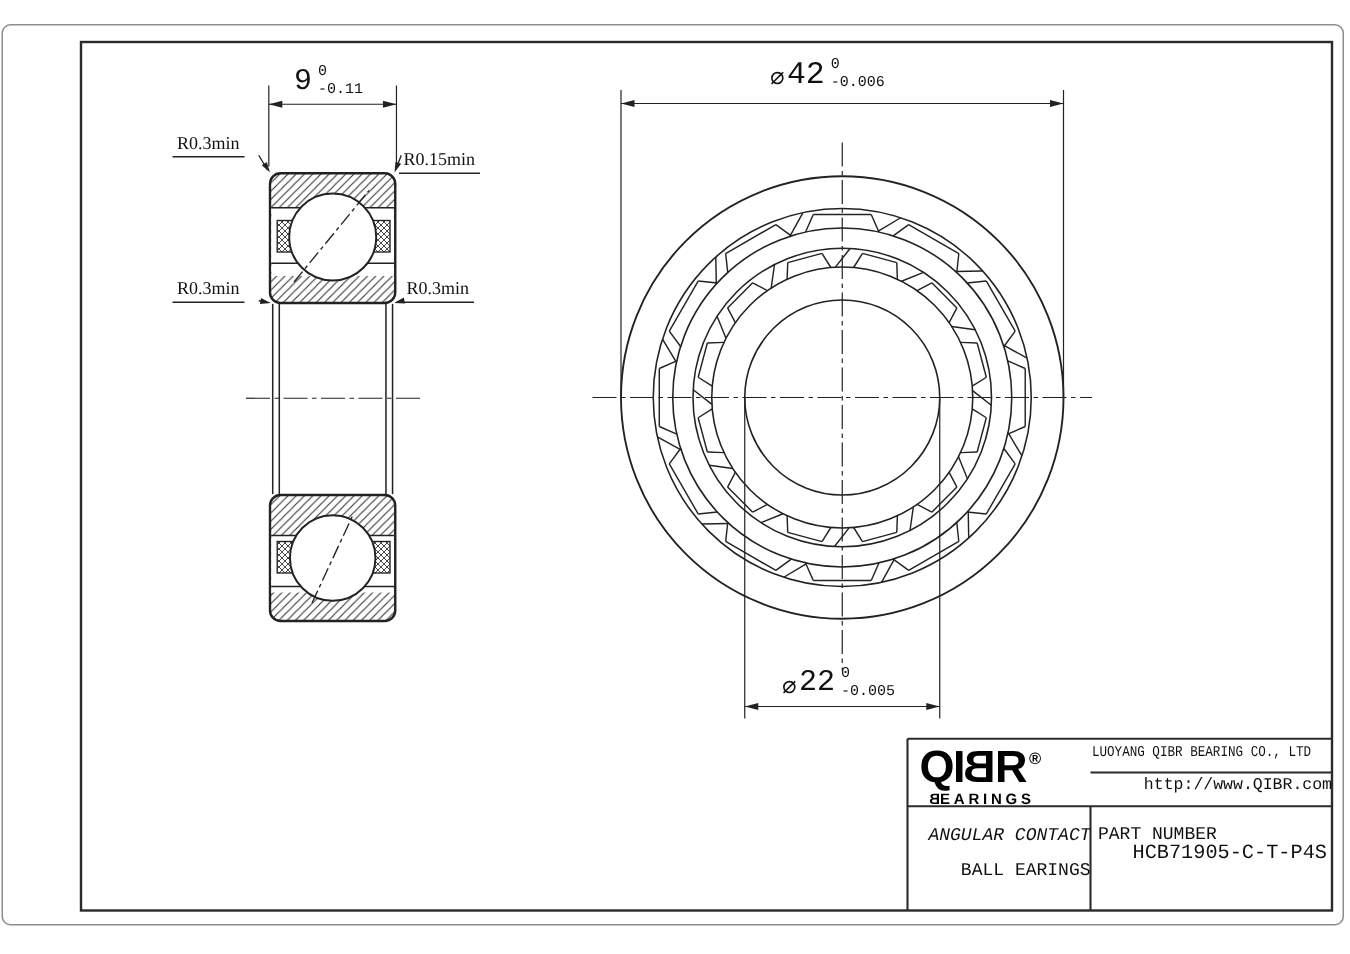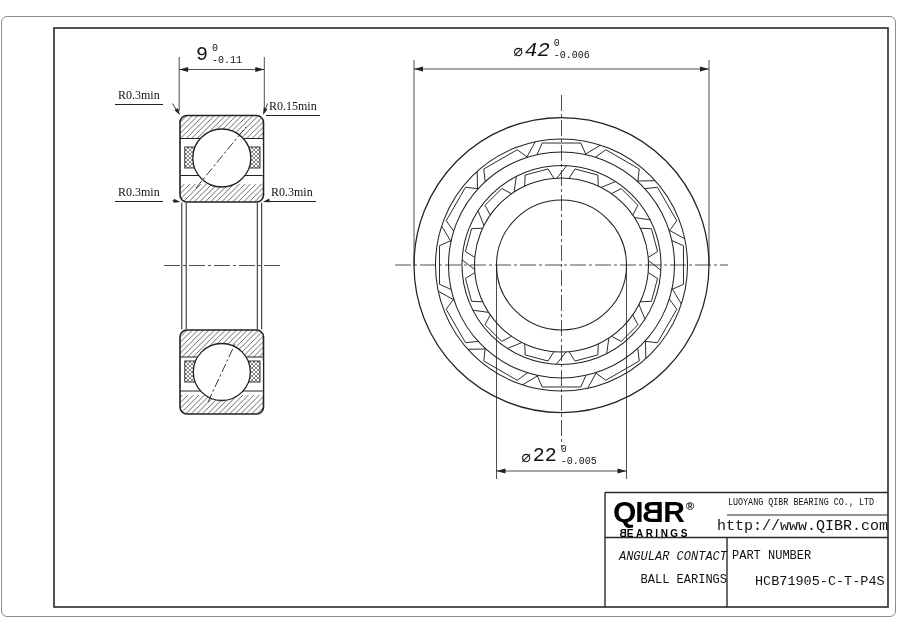--- a/index.html
+++ b/index.html
@@ -7,21 +7,21 @@
          font-family:"Liberation Mono",monospace;color:#111;}
   .outer-border{position:absolute;left:1px;top:16px;width:893px;height:599px;
                 border:1.5px solid #8d8d8d;border-radius:6px;}
   svg.draw{position:absolute;left:0;top:0;}
   .txt{position:absolute;white-space:nowrap;}
   .lead{position:absolute;font-size:12px;padding:0 3px 1px 3px;
         border-bottom:1.3px solid #222;white-space:nowrap;font-family:Liberation Serif, serif;}
   .dim{position:absolute;display:flex;align-items:center;}
   .dim .pfx{font-size:16px;font-style:italic;margin-right:2px;font-family:"DejaVu Sans",sans-serif;}
   .dim .val{font-size:20px;line-height:1;}
-  .dim .val.big{font-size:21px;font-style:italic;}
+  .dim .val.big{font-size:21px;}
   .dim .tol{display:flex;flex-direction:column;font-size:10px;line-height:1.2;margin-left:4px;}
   .tb-center{display:flex;justify-content:flex-end;}
   .squish{display:inline-block;transform:scaleX(.84);transform-origin:center;white-space:nowrap;}
   .logo{position:absolute;left:613px;top:497px;color:#000;font-family:"Liberation Sans",sans-serif;}
   .logo-main{font-weight:bold;font-size:30px;line-height:1;letter-spacing:-1px;}
   .logo-main .mir{display:inline-block;transform:scaleX(-1);}
   .logo-main .reg{font-size:11px;vertical-align:12px;letter-spacing:0;margin-left:2px;}
   .logo-sub{font-weight:bold;font-size:10px;letter-spacing:2.5px;margin-top:1px;margin-left:4px;}
   .logo-sub .mir{display:inline-block;transform:scaleX(-1);}
 </style>
@@ -240,24 +240,24 @@
   </div>
 
   <div class="logo">
     <div class="logo-main"><span>QI</span><span class="mir">B</span><span>R</span><span class="reg">®</span></div>
     <div class="logo-sub"><span class="mir">B</span><span>EARINGS</span></div>
   </div>
 
   <div class="txt tb-center" style="left:727px;top:497px;width:161px;font-size:10px;">
     <span class="squish">LUOYANG QIBR BEARING CO., LTD</span>
   </div>
-  <div class="txt tb-center" style="left:727px;top:518px;width:161px;font-size:15px;">
+  <div class="txt tb-center" style="left:727px;top:518px;width:161px;font-size:11px;">
     <span>http://www.QIBR.com</span>
   </div>
   <div class="txt tb-center" style="left:605px;top:550px;width:122px;font-size:12px;font-style:italic;">
     <span>ANGULAR CONTACT</span>
   </div>
   <div class="txt tb-center" style="left:605px;top:573px;width:122px;font-size:12px;">
     <span>BALL EARINGS</span>
   </div>
   <div class="txt" style="left:732px;top:549px;font-size:12px;">PART NUMBER</div>
-  <div class="txt" style="left:755px;top:574px;font-size:13.5px;">HCB71905-C-T-P4S</div>
+  <div class="txt" style="left:755px;top:562px;font-size:13.5px;">HCB71905-C-T-P4S</div>
 </div>
 
 </body></html>

